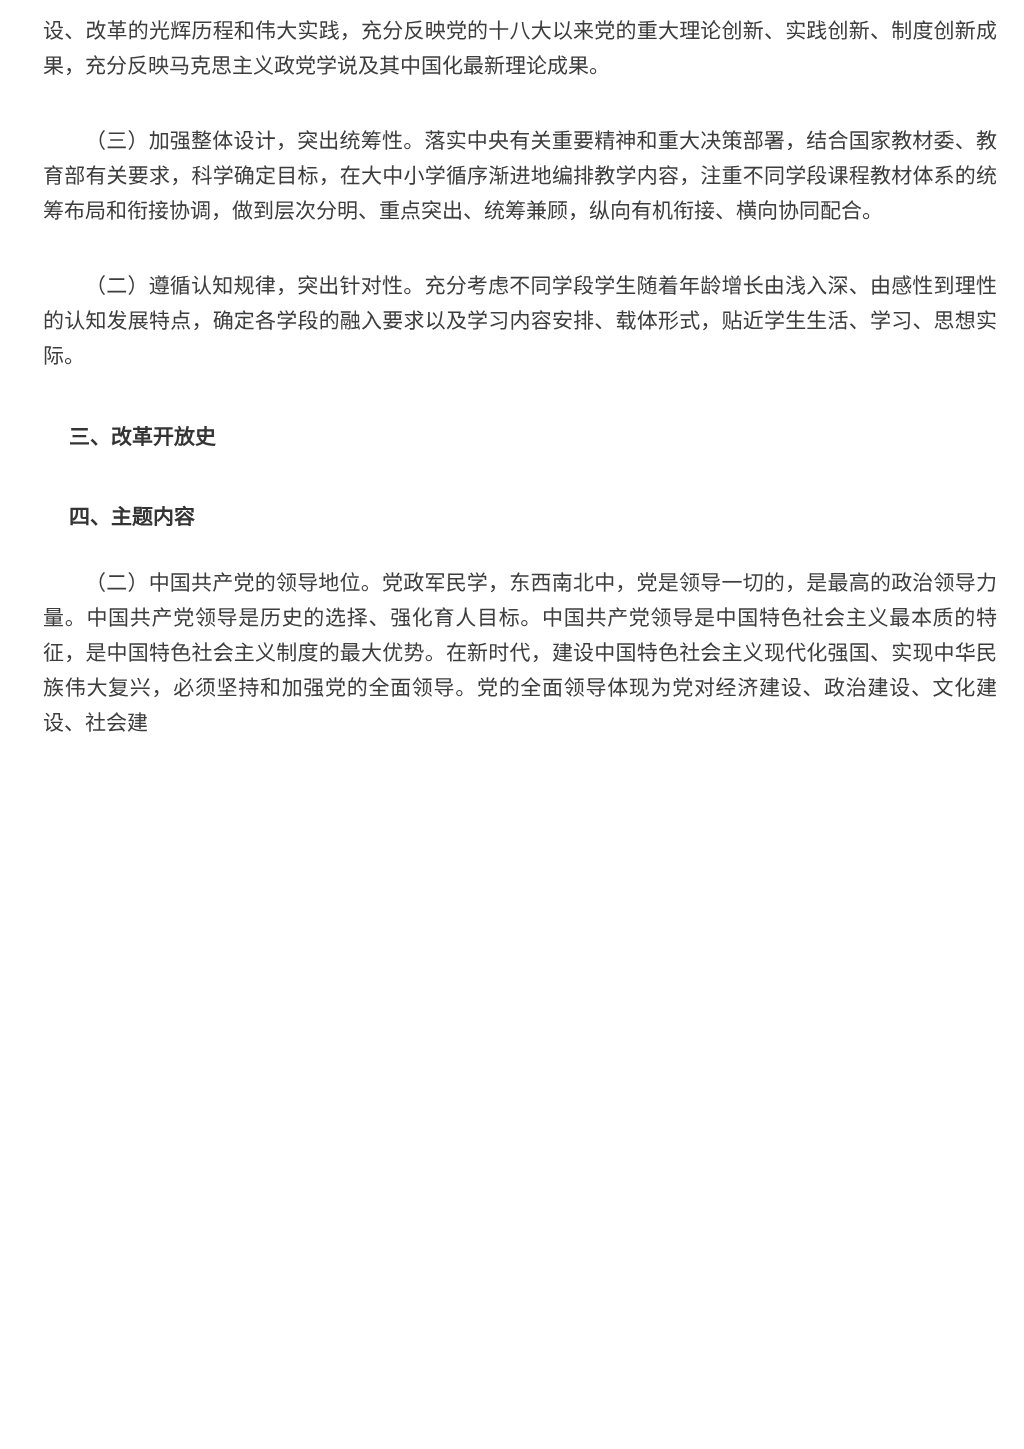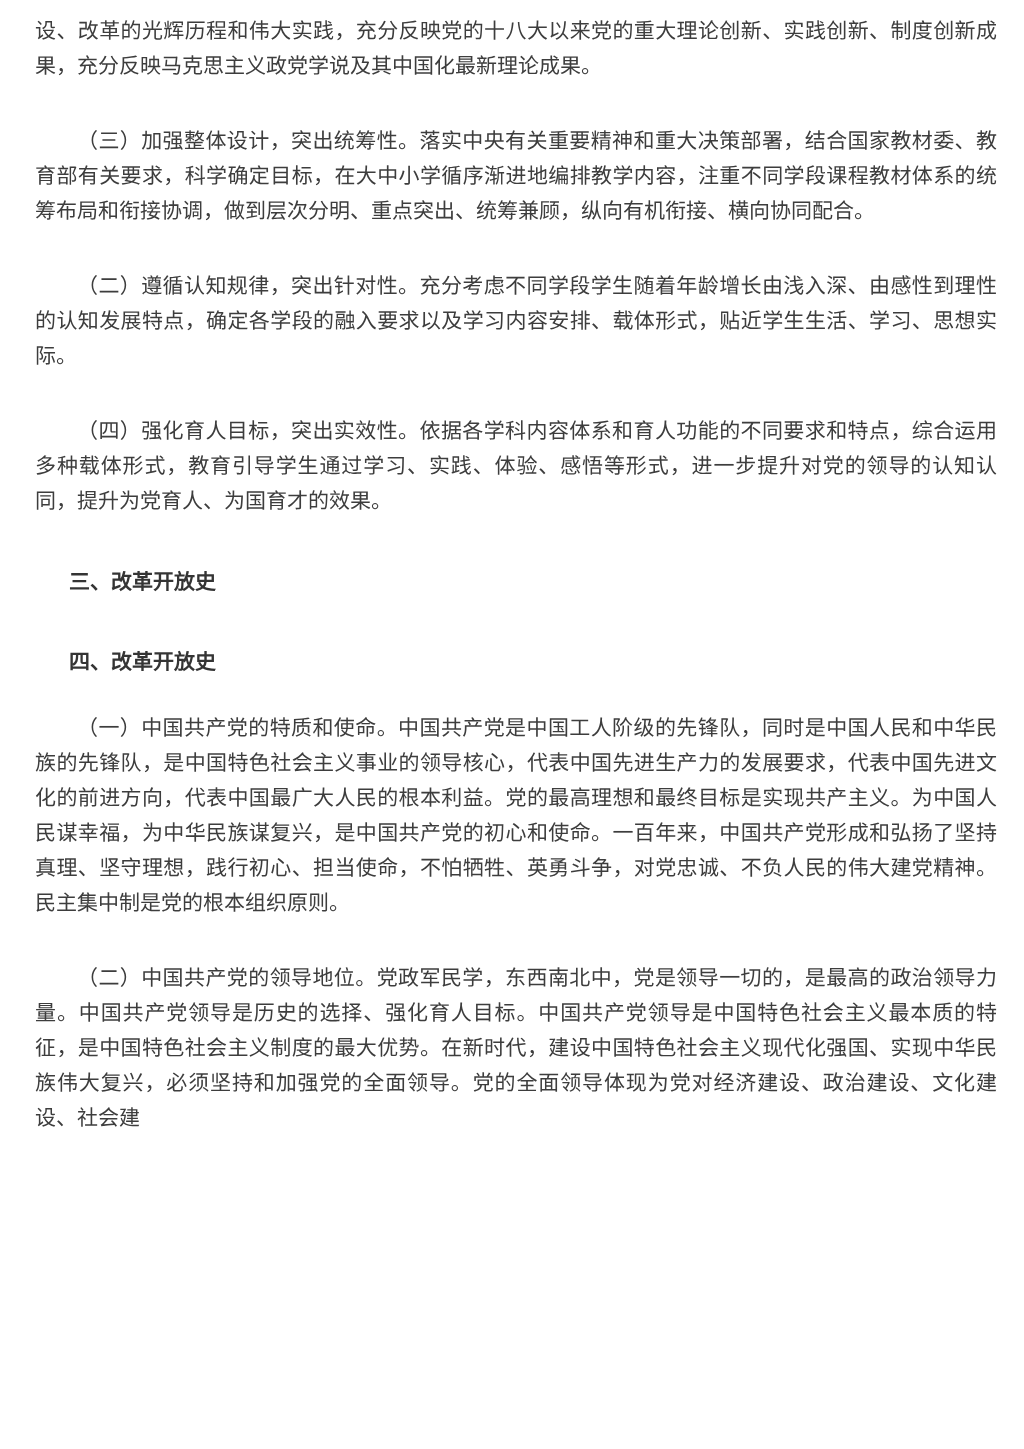--- a/index.html
+++ b/index.html
@@ -19,21 +19,21 @@
     padding: 14px 27px 20px 27px;
     background: #ffffff;
   }
   .doc-para {
     font-family: "Liberation Serif", "DejaVu Serif", serif;
     font-size: 21px;
     line-height: 35px;
     color: #3d3d3d;
     text-align: justify;
     text-justify: inter-ideograph;
-    margin: 40px 0 0 8px;
+    margin: 40px 0 0 16px;
     text-indent: 2em;
   }
   .doc-para.no-indent {
     text-indent: 0;
     margin-top: 0;
   }
   .doc-heading {
     font-family: "Liberation Sans", "DejaVu Sans", sans-serif;
     font-size: 21px;
     line-height: 35px;
@@ -47,19 +47,17 @@
   }
 </style>
 </head>
 <body>
 
 <div class="page">
   <div id="doc-body">
       <p class="doc-para no-indent">设、改革的光辉历程和伟大实践，充分反映党的十八大以来党的重大理论创新、实践创新、制度创新成果，充分反映马克思主义政党学说及其中国化最新理论成果。</p>
       <p class="doc-para">（三）加强整体设计，突出统筹性。落实中央有关重要精神和重大决策部署，结合国家教材委、教育部有关要求，科学确定目标，在大中小学循序渐进地编排教学内容，注重不同学段课程教材体系的统筹布局和衔接协调，做到层次分明、重点突出、统筹兼顾，纵向有机衔接、横向协同配合。</p>
       <p class="doc-para">（二）遵循认知规律，突出针对性。充分考虑不同学段学生随着年龄增长由浅入深、由感性到理性的认知发展特点，确定各学段的融入要求以及学习内容安排、载体形式，贴近学生生活、学习、思想实际。</p>
-      <p class="doc-para">（四）强化育人目标，突出实效性。依据各学科内容体系和育人功能的不同要求和特点，综合运用多种载体形式，教育引导学生通过学习、实践、体验、感悟等形式，进一步提升对党的领导的认知认同，提升为党育人、为国育才的效果。</p>
       <h2 class="doc-heading">三、改革开放史</h2>
-      <h2 class="doc-heading">四、改革开放史</h2>
-      <p class="doc-para">（一）中国共产党的特质和使命。中国共产党是中国工人阶级的先锋队，同时是中国人民和中华民族的先锋队，是中国特色社会主义事业的领导核心，代表中国先进生产力的发展要求，代表中国先进文化的前进方向，代表中国最广大人民的根本利益。党的最高理想和最终目标是实现共产主义。为中国人民谋幸福，为中华民族谋复兴，是中国共产党的初心和使命。一百年来，中国共产党形成和弘扬了坚持真理、坚守理想，践行初心、担当使命，不怕牺牲、英勇斗争，对党忠诚、不负人民的伟大建党精神。民主集中制是党的根本组织原则。</p>
+      <h2 class="doc-heading">四、主题内容</h2>
       <p class="doc-para">（二）中国共产党的领导地位。党政军民学，东西南北中，党是领导一切的，是最高的政治领导力量。中国共产党领导是历史的选择、强化育人目标。中国共产党领导是中国特色社会主义最本质的特征，是中国特色社会主义制度的最大优势。在新时代，建设中国特色社会主义现代化强国、实现中华民族伟大复兴，必须坚持和加强党的全面领导。党的全面领导体现为党对经济建设、政治建设、文化建设、社会建</p>
     </div>
 </div>
 
 </body></html>

